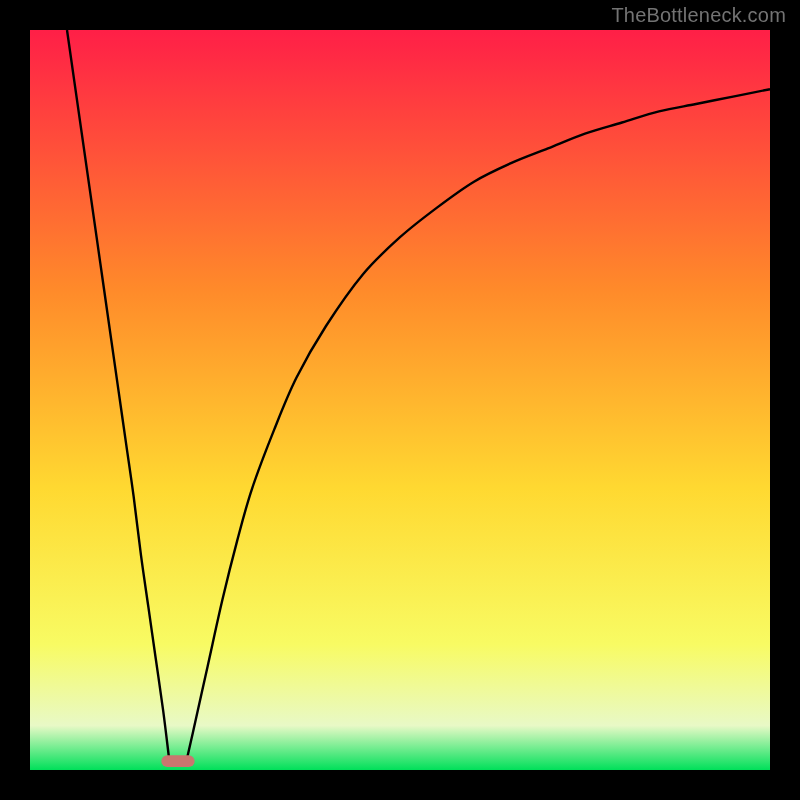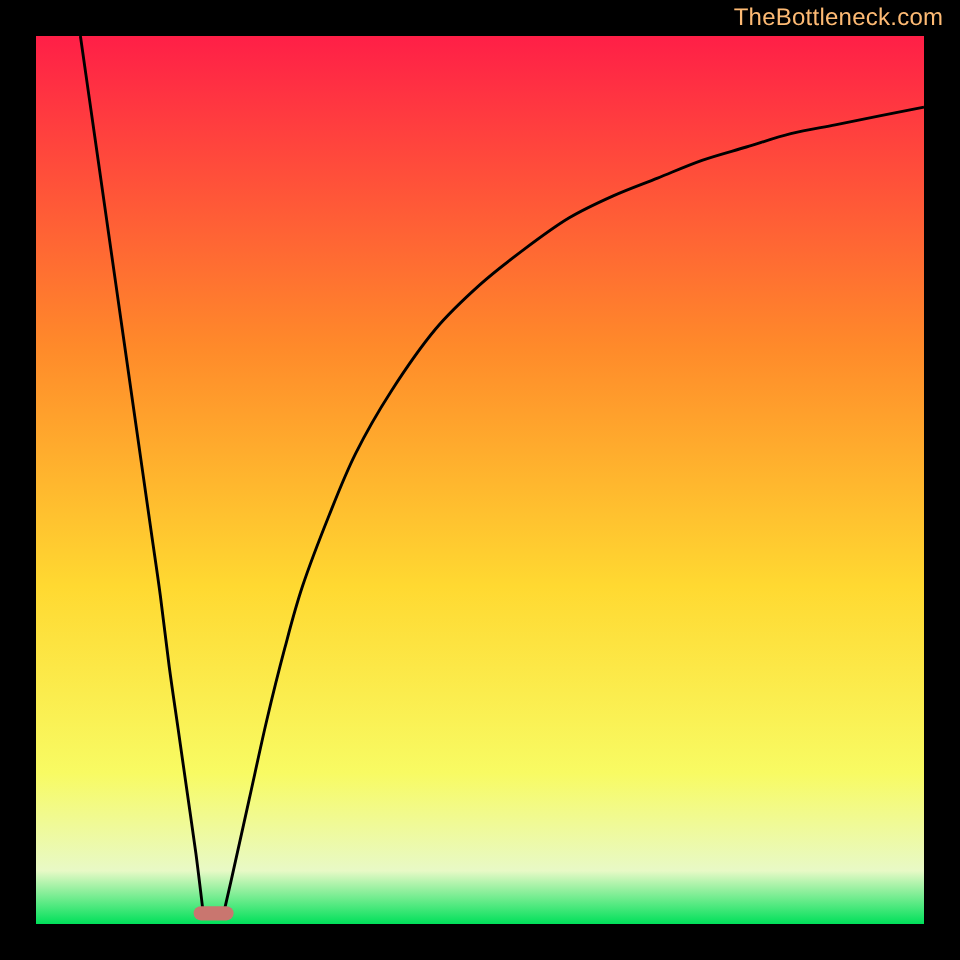--- a/index.html
+++ b/index.html
@@ -16,21 +16,21 @@
     width: 800px;
     height: 800px;
   }
   svg {
     display: block;
   }
   .watermark {
     position: absolute;
     top: 4px;
     right: 14px;
-    color: #fdba74;
+    color: #737373;
     font-size: 20px;
     font-weight: 400;
     letter-spacing: 0.2px;
     user-select: none;
   }
 </style>
 </head>
 <body>
 
 <div class="canvas-wrap">

